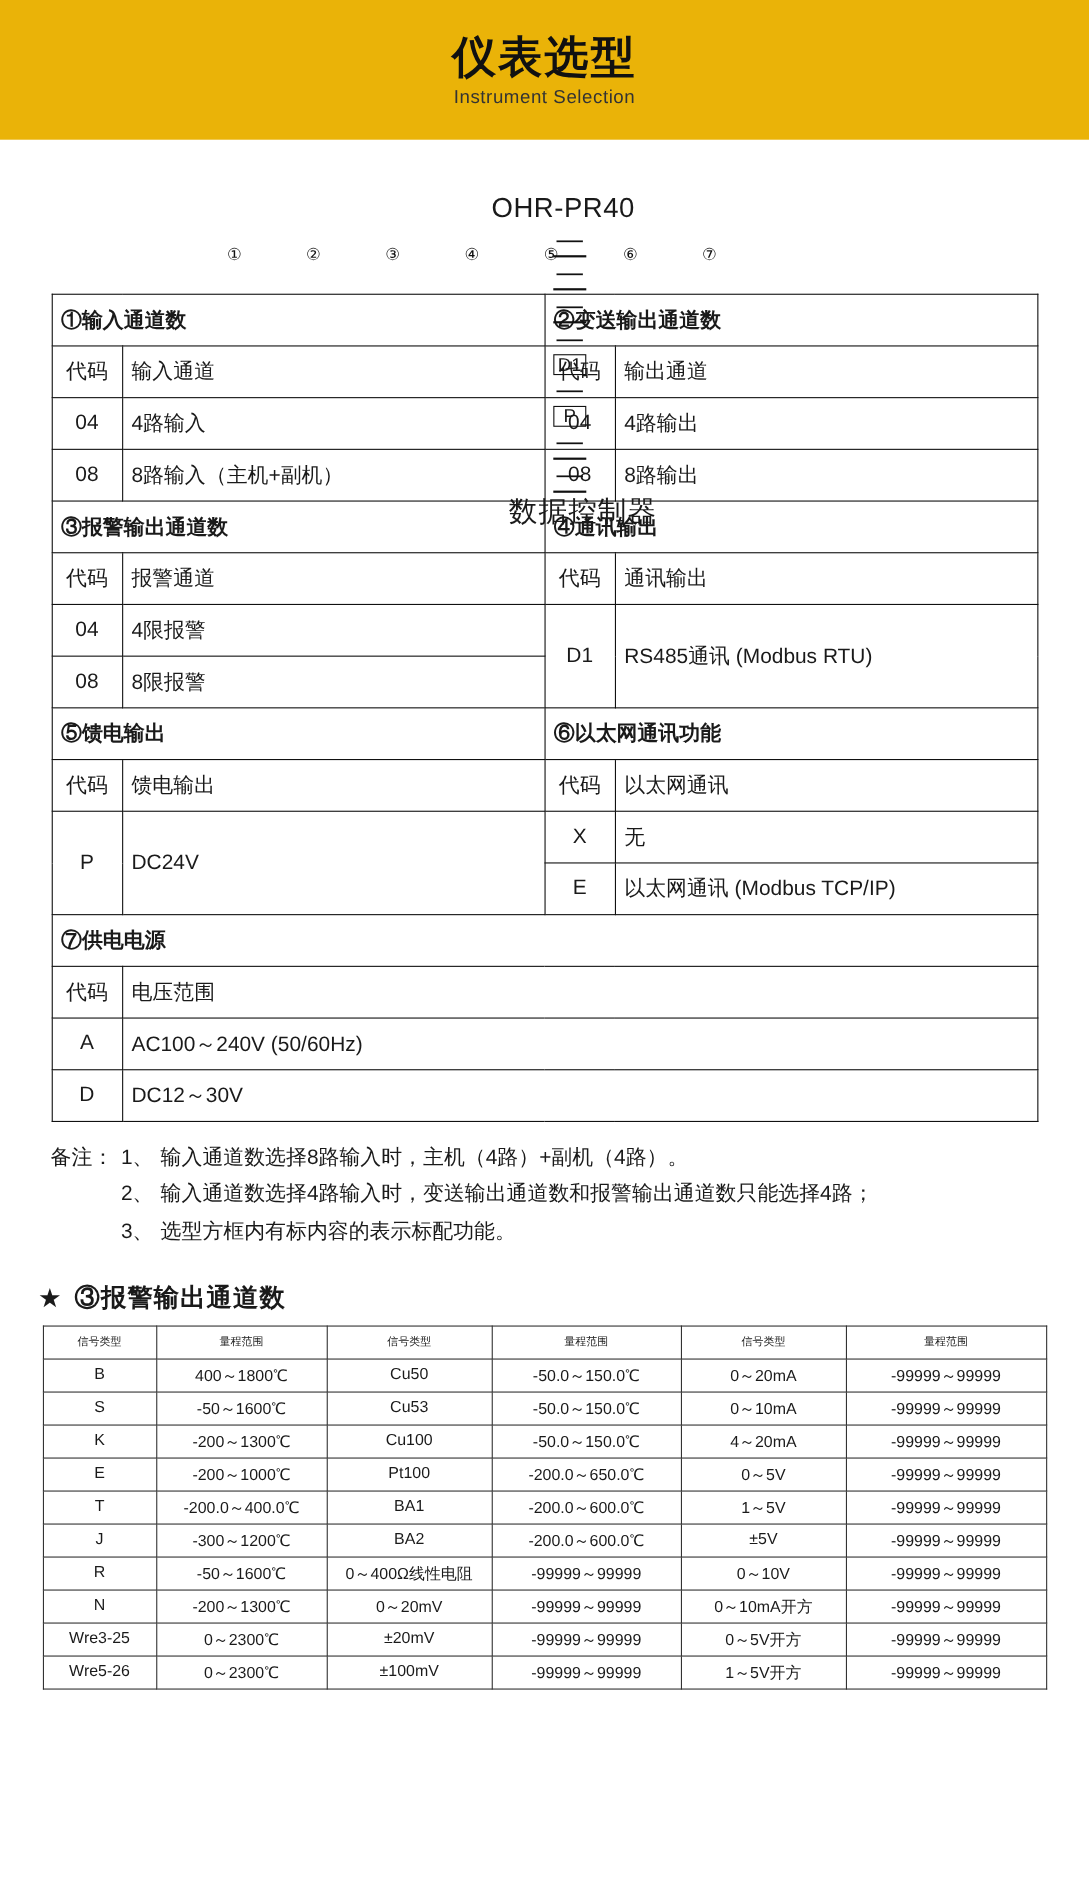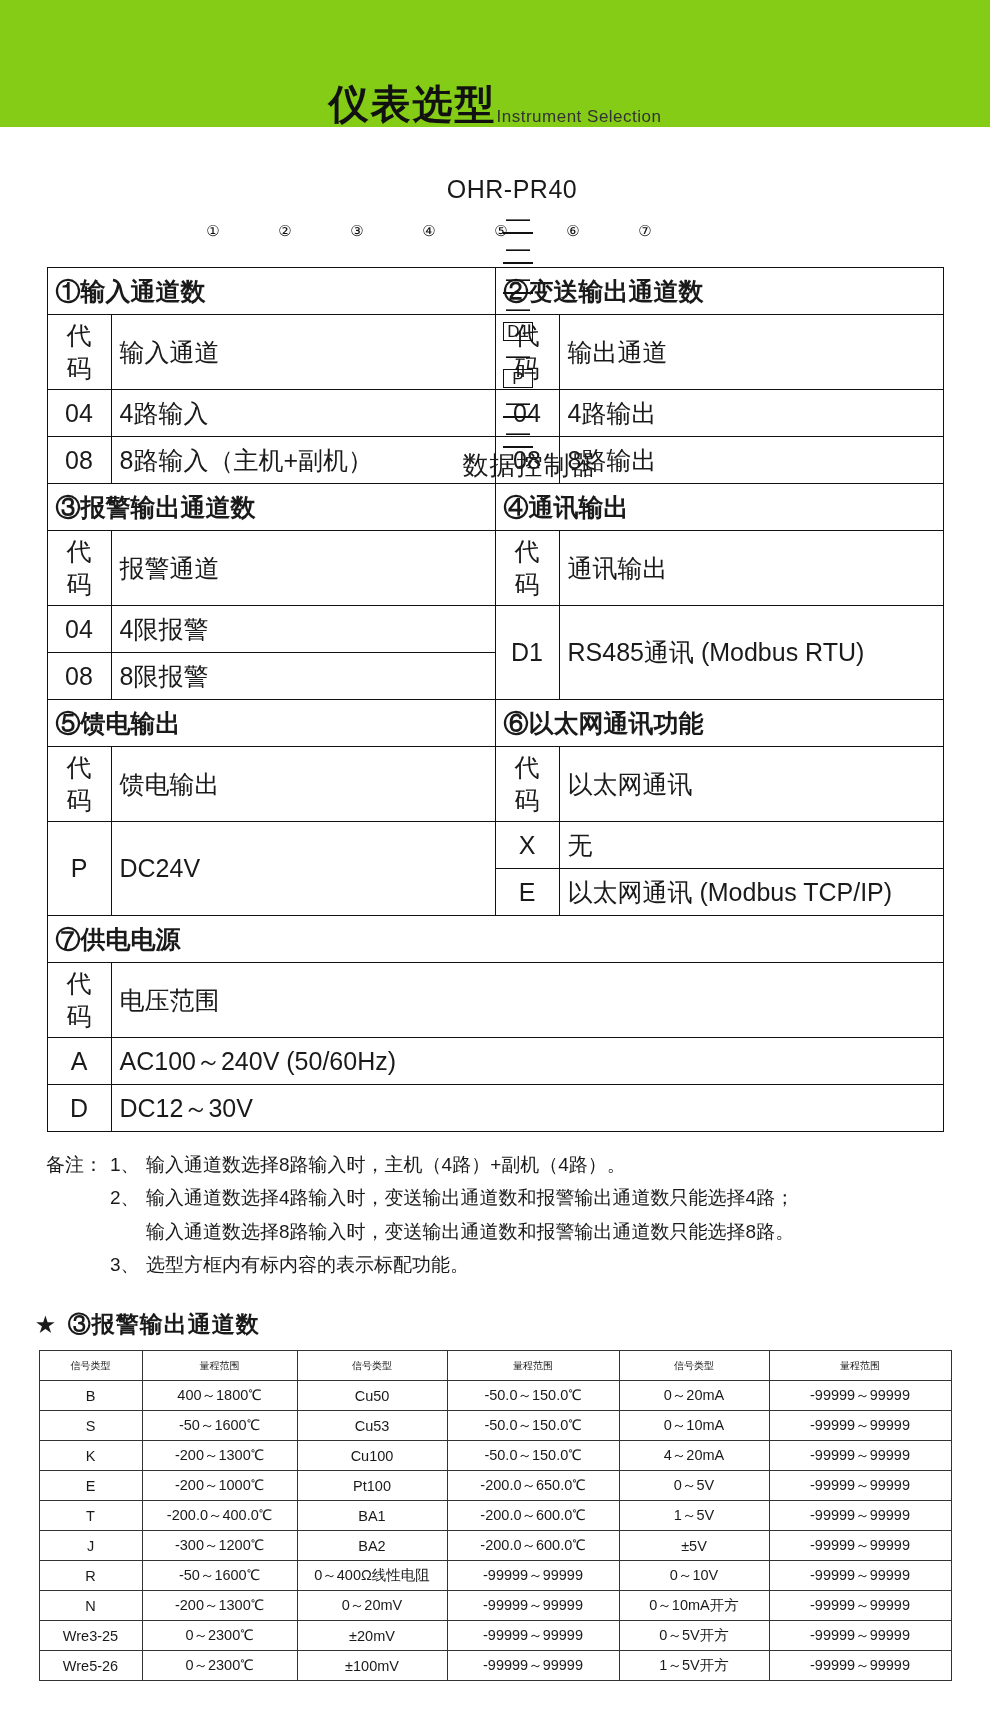--- a/index.html
+++ b/index.html
@@ -16,24 +16,24 @@
   }
   .page {
     position: relative;
     width: 990px;
     height: 1724px;
     background: #ffffff;
   }
   
   .header {
     height: 127px;
-    background: #84cc16;
+    background: #eab308;
     display: flex;
-    flex-direction: row;
-    align-items: flex-end;
+    flex-direction: column;
+    align-items: center;
     justify-content: center;
   }
   .header-cn {
     font-size: 40px;
     font-weight: bold;
     letter-spacing: 2px;
     color: #111;
     line-height: 1.15;
   }
   .header-en {
@@ -103,21 +103,21 @@
   
   table.spec {
     border-collapse: collapse;
     margin: 14px auto 0 auto;
     width: 896px;
     table-layout: fixed;
   }
   table.spec td {
     border: 1.4px solid #111;
     padding: 4px 8px;
-    font-size: 25px;
+    font-size: 19px;
     height: 38px;
     vertical-align: middle;
   }
   td.grp-title {
     font-size: 23px;
     font-weight: bold;
     padding-left: 10px;
   }
   td.code-cell {
     text-align: center;
@@ -335,23 +335,20 @@
     <div class="note-line">
       <span class="note-label">备注：</span>
       <span class="note-idx">1、</span>
       <span class="note-body">输入通道数选择8路输入时，主机（4路）+副机（4路）。</span>
     </div>
     <div class="note-line">
       <span class="note-label"></span>
       <span class="note-idx">2、</span>
       <span class="note-body">输入通道数选择4路输入时，变送输出通道数和报警输出通道数只能选择4路；</span>
     </div>
-    <div class="note-indent">
-      <span>输入通道数选择8路输入时，变送输出通道数和报警输出通道数只能选择8路。</span>
-    </div>
     <div class="note-line">
       <span class="note-label"></span>
       <span class="note-idx">3、</span>
       <span class="note-body">选型方框内有标内容的表示标配功能。</span>
     </div>
   </div>
 
   <div class="sig-title">
     <span class="star">★</span><span>③报警输出通道数</span>
   </div>

